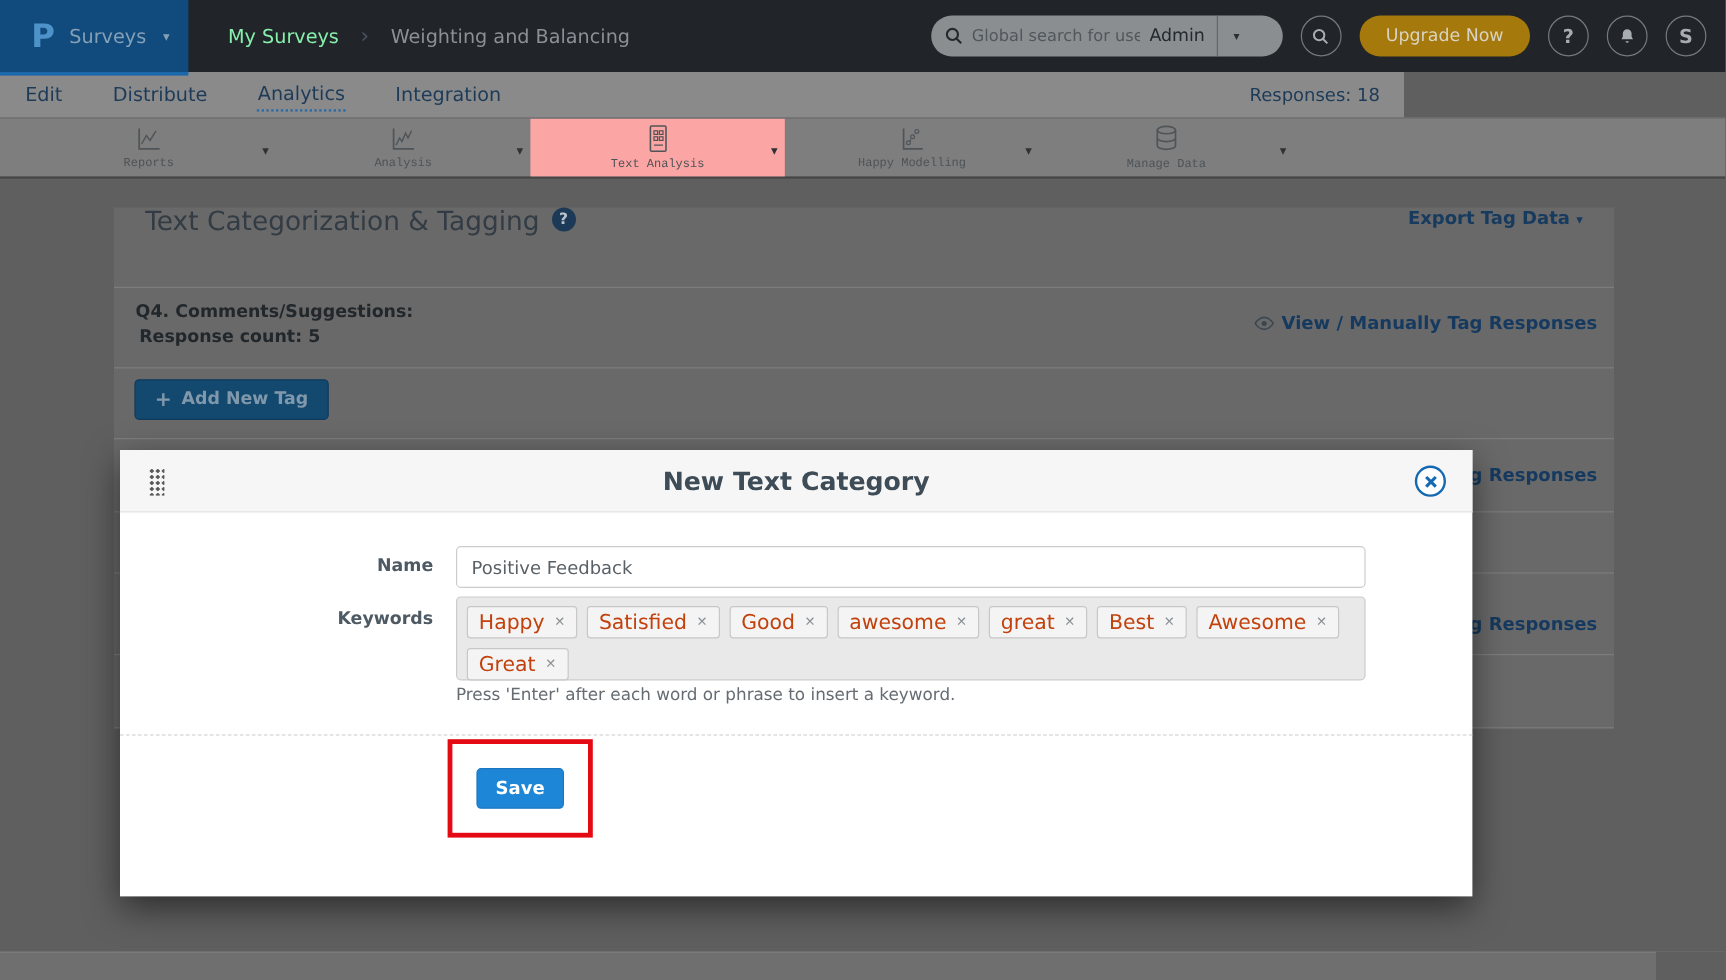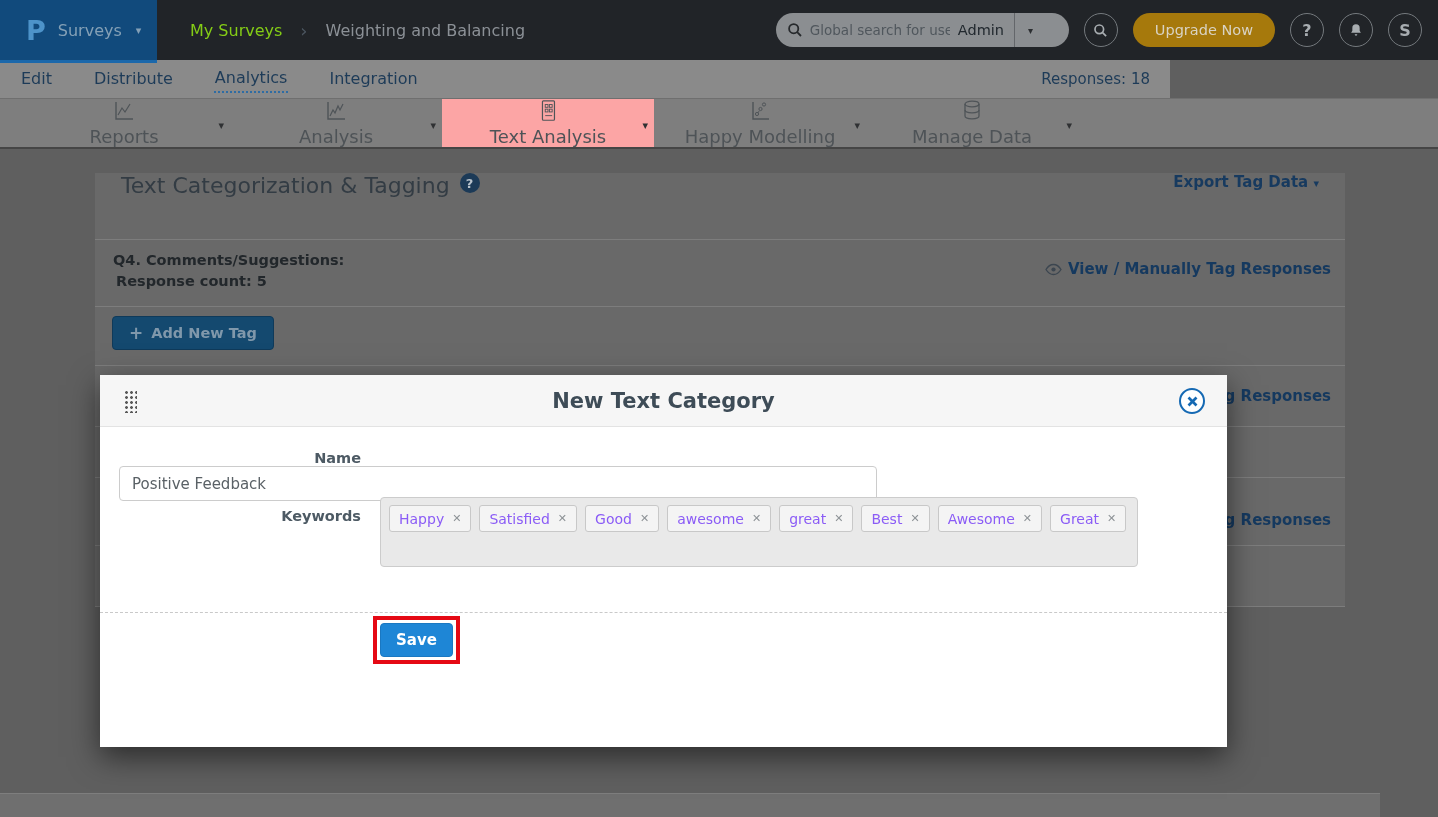--- a/index.html
+++ b/index.html
@@ -7,21 +7,21 @@
   body { font-family:"DejaVu Sans","Liberation Sans",sans-serif; position:relative; background:#5f5f5f; }
 
   
   .topbar { position:absolute; top:0; left:0; width:1438px; height:60px; background:#212428; display:flex; align-items:center; z-index:1; }
   .logo-box { width:157px; height:60px; background:#114a7c; display:flex; align-items:center; padding-left:26px; gap:12px; position:relative; cursor:pointer; }
   .logo-box::after { content:""; position:absolute; left:0; bottom:-3px; width:157px; height:3px; background:#1b68ab; }
   .logo-p { font-size:27px; font-weight:bold; color:#4d93c9; }
   .logo-surveys { font-size:16px; color:#84a0b6; }
   .logo-caret { font-size:11px; color:#84a0b6; margin-left:2px; }
   .breadcrumb { display:flex; align-items:center; gap:18px; margin-left:33px; }
-  .bc-parent { font-size:16px; color:#84cc16; cursor:pointer; }
+  .bc-parent { font-size:16px; color:#86efac; cursor:pointer; }
   .bc-sep { font-size:18px; color:#4b5560; }
   .bc-current { font-size:16px; color:#8b9096; }
   .topbar-right { margin-left:auto; display:flex; align-items:center; gap:15px; padding-right:16px; }
   .search-pill { width:293px; height:34px; background:#8b8e91; border-radius:17px; display:flex; align-items:center; padding:0 0 0 11px; overflow:hidden; }
   .search-pill svg { flex:none; }
   .search-pill input { border:none; outline:none; background:transparent; font-family:inherit; font-size:13.5px; color:#2a3136; width:140px; margin-left:7px; }
   .search-pill input::placeholder { color:#50575d; opacity:1; }
   .pill-admin { font-size:14.5px; color:#21282e; font-weight:500; margin-left:8px; margin-right:10px; cursor:pointer; }
   .pill-div { width:1px; height:34px; background:#63666a; }
   .pill-caret { width:31px; text-align:center; font-size:10px; color:#2b2e31; cursor:pointer; }
@@ -32,21 +32,21 @@
   .navrow { position:absolute; top:60px; left:0; width:1170px; height:38px; background:#8a8a8a; display:flex; align-items:center; padding:0 20px; }
   .nav-tab { font-size:16px; color:#1d3b58; margin-right:40px; cursor:pointer; padding:2px 1px 4px; }
   .nav-tab.active { border-bottom:2px dotted #2e6ca3; }
   .responses { margin-left:auto; font-size:15px; color:#1d3b58; }
 
   
   .toolbar { position:absolute; top:98px; left:0; width:1438px; height:51px; background:#7e7e7e; border-top:1px solid #6f6f6f; border-bottom:2px solid #454545; display:flex; padding-left:18px; }
   .tool-seg { width:212px; height:100%; display:flex; flex-direction:column; align-items:center; justify-content:center; position:relative; cursor:pointer; }
   .tool-seg.active { background:#fca5a5; }
   .tool-seg svg { display:block; }
-  .tool-label { font-size:18px; color:#4e5357; margin-top:3px; }
+  .tool-label { font-size:10px; color:#4e5357; margin-top:3px;font-family:Liberation Mono, monospace; }
   .tool-caret { position:absolute; right:6px; top:20px; font-size:11px; color:#2f3133; }
 
   
   .content { position:absolute; top:151px; left:0; width:1438px; height:666px; background:#5f5f5f; }
   .card { position:absolute; left:95px; top:22px; width:1250px; height:434px; background:#696969; }
   .card-row { position:absolute; left:0; width:1250px; border-bottom:1px solid #7d7d7d; }
   .card-head { top:0; height:67px; display:flex; padding:0 26px; }
   .card-title { font-size:22px; color:#333c44; }
   .help-badge { width:20px; height:20px; border-radius:50%; background:#1c3a57; color:#b9c3cc; font-size:13px; font-weight:bold; display:flex; align-items:center; justify-content:center; margin-left:10px; cursor:pointer; }
   .export-link { margin-left:auto; font-size:15px; font-weight:bold; color:#173a5f; cursor:pointer; }
@@ -68,32 +68,32 @@
   .footer-corner { position:absolute; top:793px; right:0; width:58px; height:24px; background:#5f5f5f; }
 
   
   .modal { position:absolute; left:100px; top:375px; width:1127px; height:372px; background:#ffffff; z-index:10; box-shadow:0 10px 28px rgba(0,0,0,0.55); }
   .modal-header { position:relative; height:52px; background:#f6f6f6; border-bottom:1px solid #e3e3e3; display:flex; align-items:center; justify-content:center; }
   .drag-handle { position:absolute; left:24px; top:15px; width:13px; height:23px; background-image:radial-gradient(#585858 1.3px, transparent 1.5px); background-size:5px 5px; cursor:move; }
   .modal-title { font-size:21px; font-weight:bold; color:#3e4c57; }
   .modal-close { position:absolute; right:22px; top:13px; width:26px; height:26px; border-radius:50%; border:2.5px solid #1569b3; display:flex; align-items:center; justify-content:center; cursor:pointer; background:#fff; }
   .form-row { position:absolute; left:0; display:flex; }
   .form-label { width:261px; text-align:right; font-size:14.5px; font-weight:bold; color:#4d5a64; flex:none; }
-  .row-name { top:66px;flex-direction:column; }
+  .row-name { top:80px; }
   .row-name .form-label { padding-top:9px; }
   .name-input { width:758px; height:35px; margin-left:19px; border:1px solid #cccccc; border-radius:4px; font-family:inherit; font-size:15px; color:#5a6166; padding:0 12px; outline:none; background:#fff; }
   .row-keywords { top:122px; }
   .row-keywords .form-label { padding-top:11px; }
   .keywords-box { width:758px; height:70px; margin-left:19px; border:1px solid #cccccc; border-radius:4px; background:#e9e9e9; padding:7px 8px; display:flex; flex-wrap:wrap; gap:8px; align-content:flex-start; cursor:text; }
   .chip { height:27px; background:#f4f4f4; border:1px solid #c8c8c8; border-radius:3px; display:inline-flex; align-items:center; padding:0 9px; gap:8px; }
-  .chip-text { font-size:14px; color:#8b5cf6; }
+  .chip-text { font-size:17px; color:#c2410c; }
   .chip-x { font-size:11px; font-weight:bold; color:#8d9296; cursor:pointer; }
   .helper-text { position:absolute; left:280px; top:196px; font-size:14px; color:#666c72; }
   .modal-divider { position:absolute; left:0; top:237px; width:1127px; border-top:1px dashed #c9c9c9; }
-  .save-annotation { position:absolute; left:273px; top:241px; border:4px solid #e50914; padding:3px; }
+  .save-annotation { position:absolute; left:273px; top:241px; border:4px solid #e50914; padding:20px; }
   .save-btn { min-width:58px; height:34px; background:#1e86d6; border:1px solid #1a78c2; border-radius:4px; color:#ffffff; font-size:15px; font-weight:bold; cursor:pointer; font-family:inherit; padding:0 15px; }
 </style>
 </head>
 <body>
 
 <div class="topbar">
   <div class="logo-box">
     <span class="logo-p">P</span>
     <span class="logo-surveys">Surveys</span>
     <span class="logo-caret">▾</span>
@@ -283,17 +283,18 @@
           <span class="chip-text">Awesome</span>
           <span class="chip-x">✕</span>
         </span>
       <span class="chip">
           <span class="chip-text">Great</span>
           <span class="chip-x">✕</span>
         </span>
     </div>
   </div>
 
+  <div class="helper-text">Press 'Enter' after each word or phrase to insert a keyword.</div>
   <div class="modal-divider"></div>
   <div class="save-annotation">
     <button class="save-btn">Save</button>
   </div>
 </div>
 
 </body></html>

